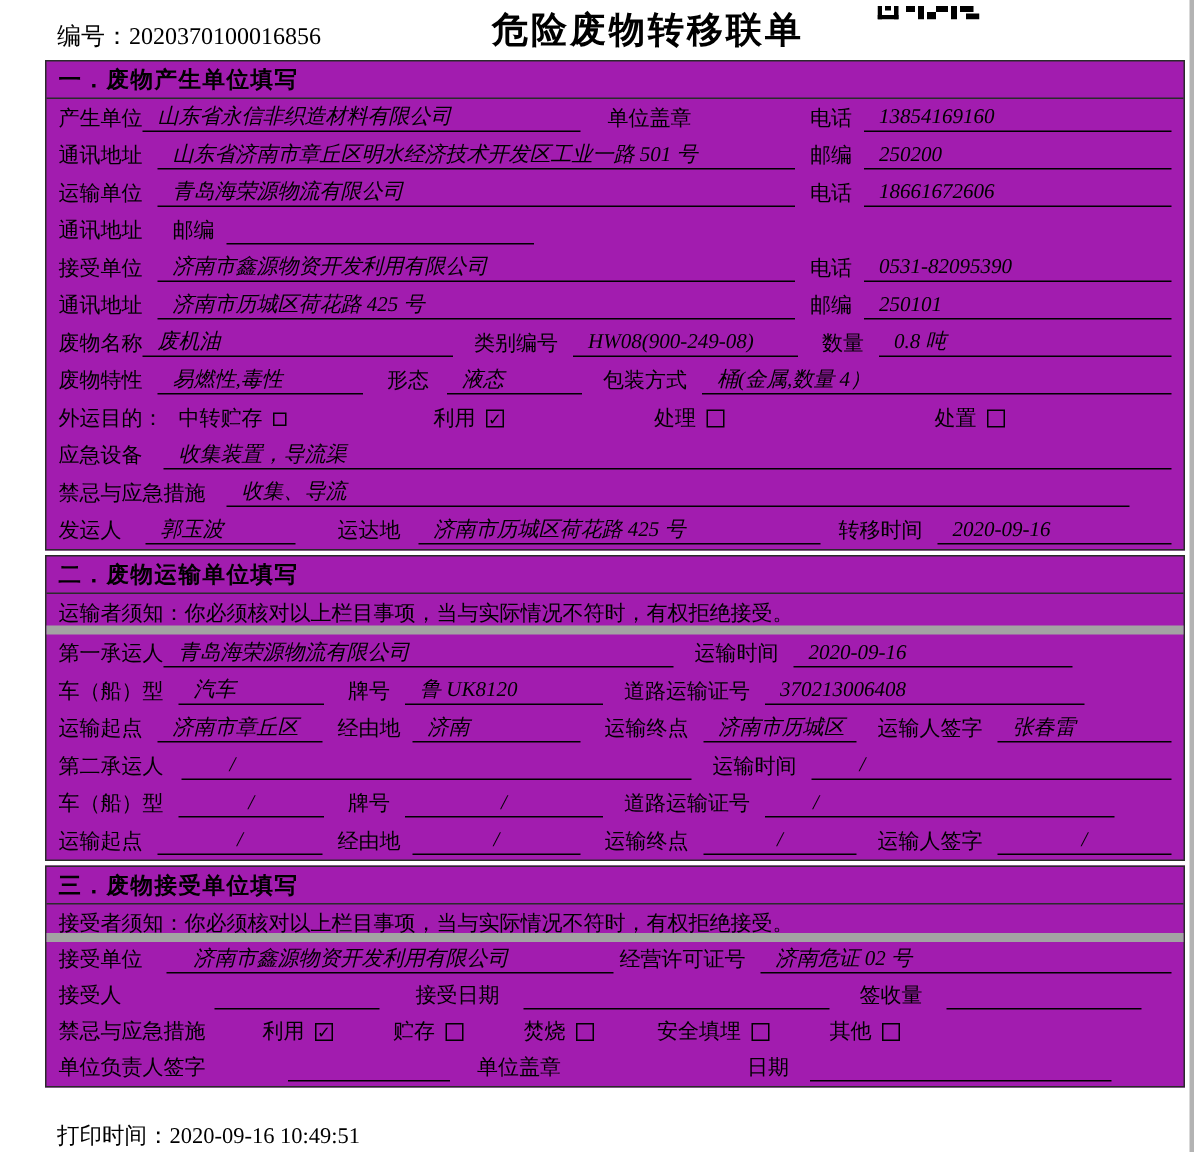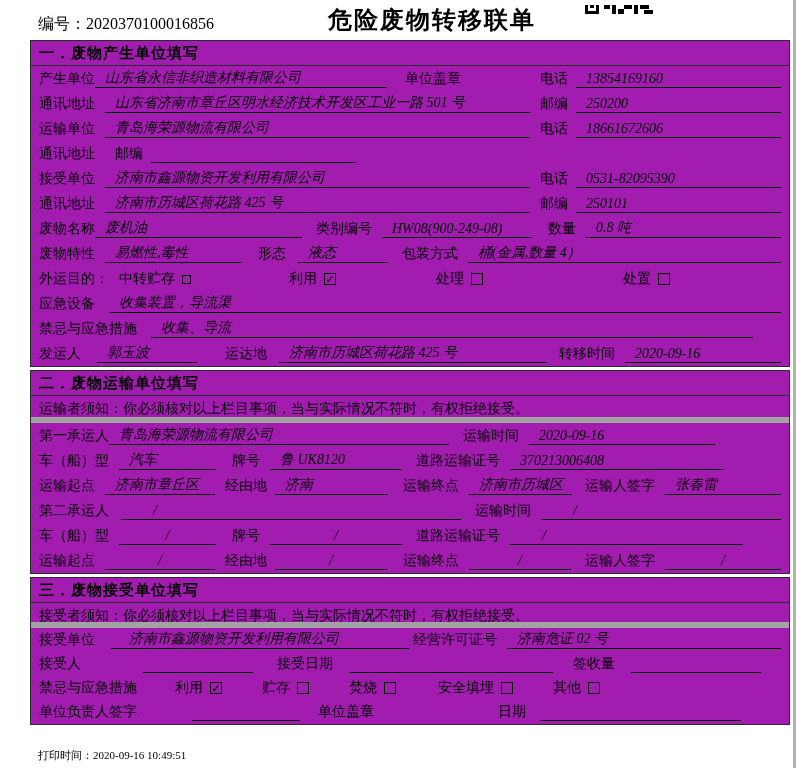--- a/index.html
+++ b/index.html
@@ -38,21 +38,21 @@
   .u.c { text-align:center; padding-left:4px; }
   .u.sl { padding-left:32px; }
   .cb {
     display:inline-block; width:12px; height:12px; border:1px solid #000;
     font-size:11px; line-height:11px; text-align:center; vertical-align:-1px;
     margin-left:7px; font-style:normal;
     font-family:"DejaVu Sans","Liberation Sans",sans-serif;
   }
   .cb.sm { width:9px; height:9px; vertical-align:0; }
   .opt { display:inline-flex; align-items:center; }
-  .footer { position:absolute; left:38px; top:748px; font-size:11px; }
+  .footer { position:absolute; left:38px; top:748px; font-size:15px; }
 </style>
 </head>
 <body>
 
 <div class="page">
 
   <div class="qr-frag">
     <svg width="68" height="9" viewBox="0 0 68 9" xmlns="http://www.w3.org/2000/svg">
       <g fill="#000">
         <rect x="0" y="0" width="3" height="9"></rect>

